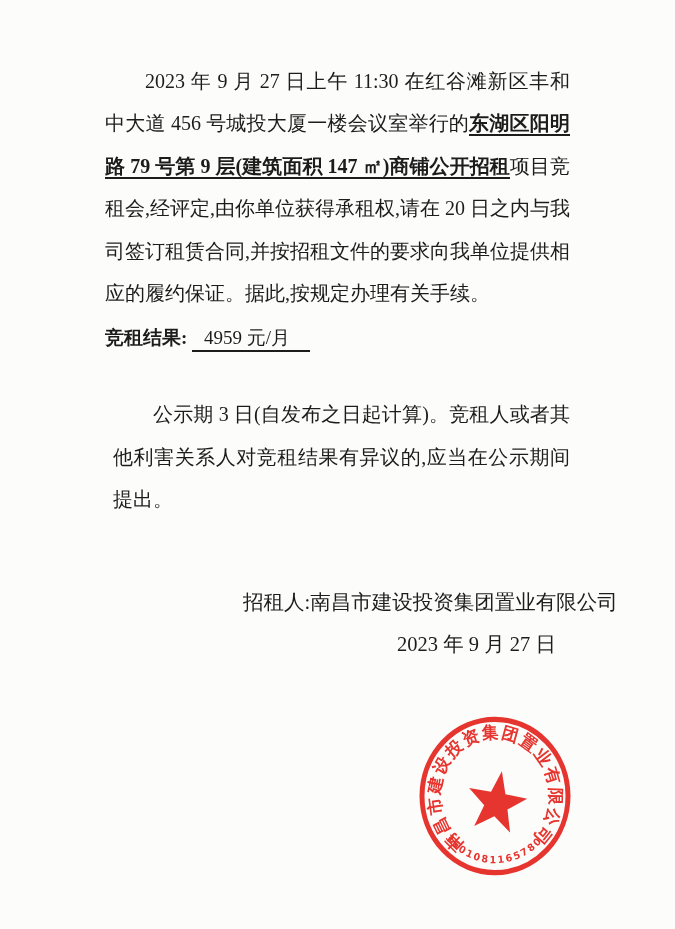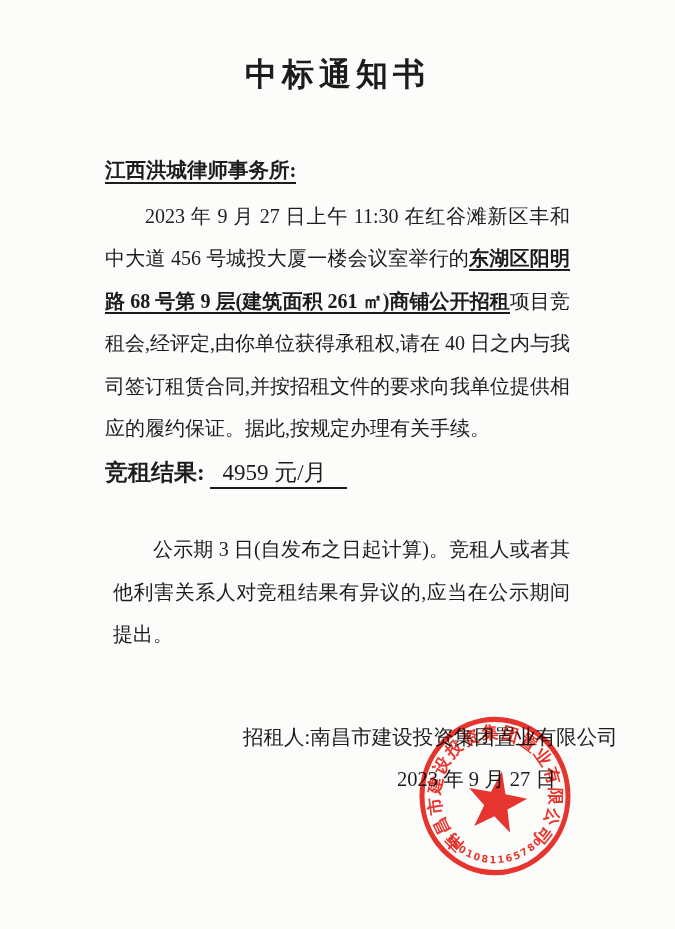--- a/index.html
+++ b/index.html
@@ -43,21 +43,21 @@
     line-height: 42.4px;
     text-align: justify;
     text-indent: 2em;
   }
   .seg-highlight {
     font-weight: 700;
     border-bottom: 2px solid currentColor;
   }
   .result-line {
     margin-top: 7px;
-    font-size: 23px;
+    font-size: 19px;
     line-height: 34px;
     white-space: nowrap;
   }
   .result-label { font-weight: 700; }
   .result-value {
     border-bottom: 2px solid #1c1c1c;
     padding: 0 20px 2px 12px;
   }
   .notice-para {
     margin: 38px 0 0 8px;
@@ -108,27 +108,23 @@
     font-size: 9.5px;
     font-weight: 700;
     letter-spacing: 3px;
   }
 </style>
 </head>
 <body>
 
 <div class="page">
 
-  <h1 class="doc-title">中标通知书</h1>
 
-  <div class="recipient-line">
-    <span class="u">江西洪城律师事务所:</span>
-  </div>
 
-  <p class="body-para"><span>2023 年 9 月 27 日上午 11:30 在红谷滩新区丰和中大道 456 号城投大厦一楼会议室举行的</span><span class="seg-highlight">东湖区阳明路 68 号第 9 层(建筑面积 261 ㎡)商铺公开招租</span><span>项目竞租会,经评定,由你单位获得承租权,请在 40 日之内与我司签订租赁合同,并按招租文件的要求向我单位提供相应的履约保证。据此,按规定办理有关手续。</span></p>
+  <p class="body-para"><span>2023 年 9 月 27 日上午 11:30 在红谷滩新区丰和中大道 456 号城投大厦一楼会议室举行的</span><span class="seg-highlight">东湖区阳明路 79 号第 9 层(建筑面积 147 ㎡)商铺公开招租</span><span>项目竞租会,经评定,由你单位获得承租权,请在 20 日之内与我司签订租赁合同,并按招租文件的要求向我单位提供相应的履约保证。据此,按规定办理有关手续。</span></p>
 
   <div class="result-line">
     <span class="result-label">竞租结果:</span>
     <span class="result-value">4959 元/月</span>
   </div>
 
   <p class="notice-para">公示期 3 日(自发布之日起计算)。竞租人或者其他利害关系人对竞租结果有异议的,应当在公示期间提出。</p>
 
 
   <div class="sig-block">

